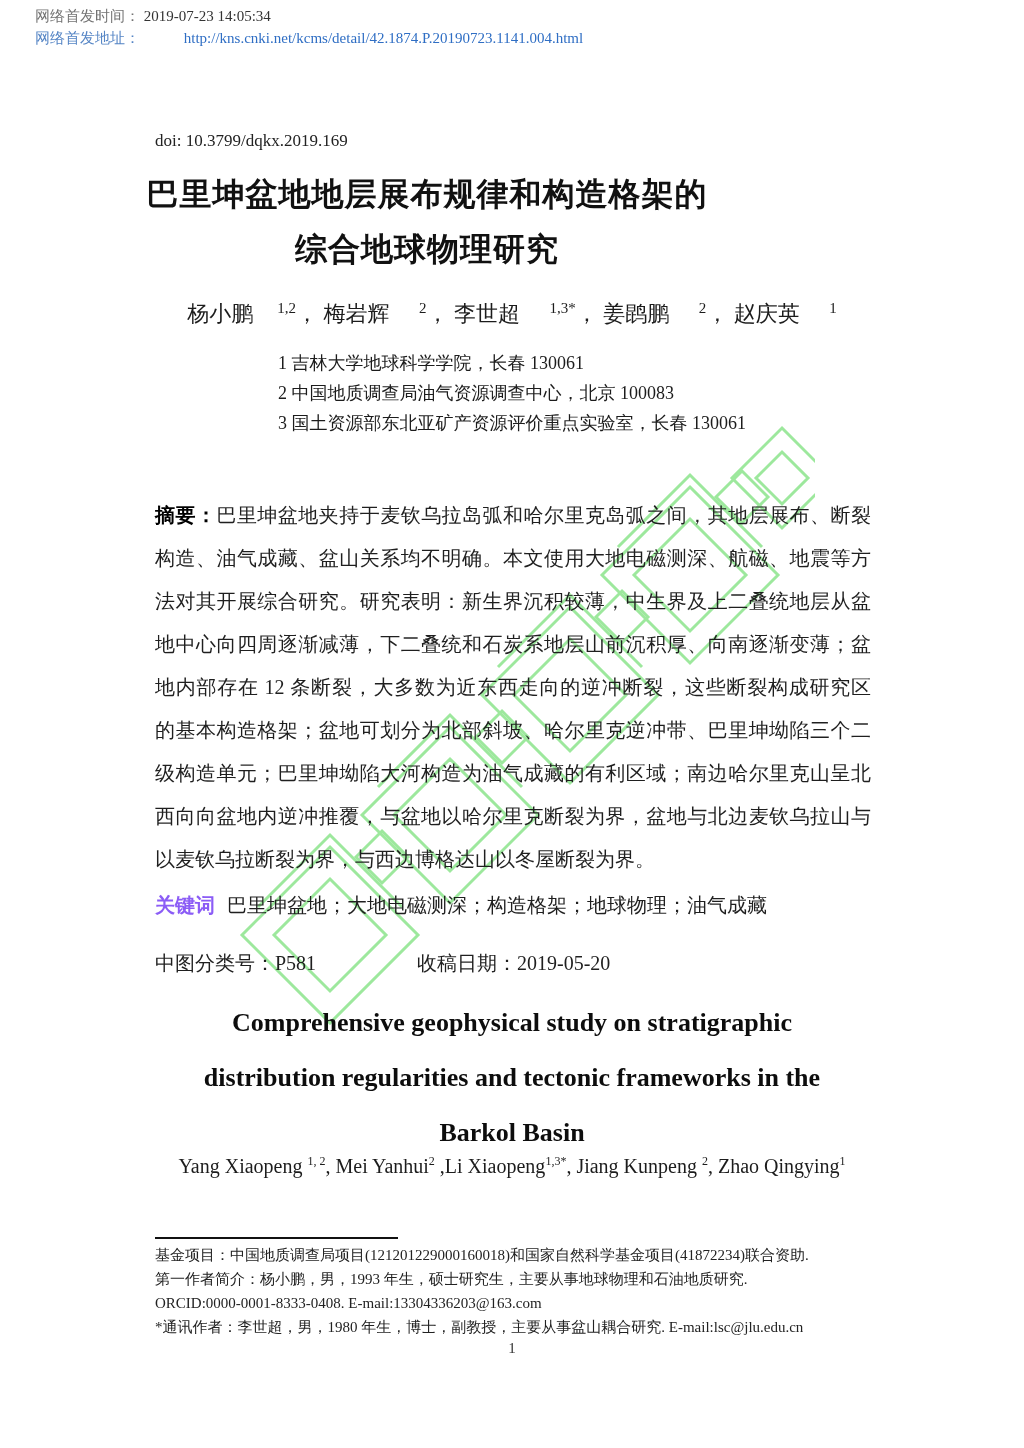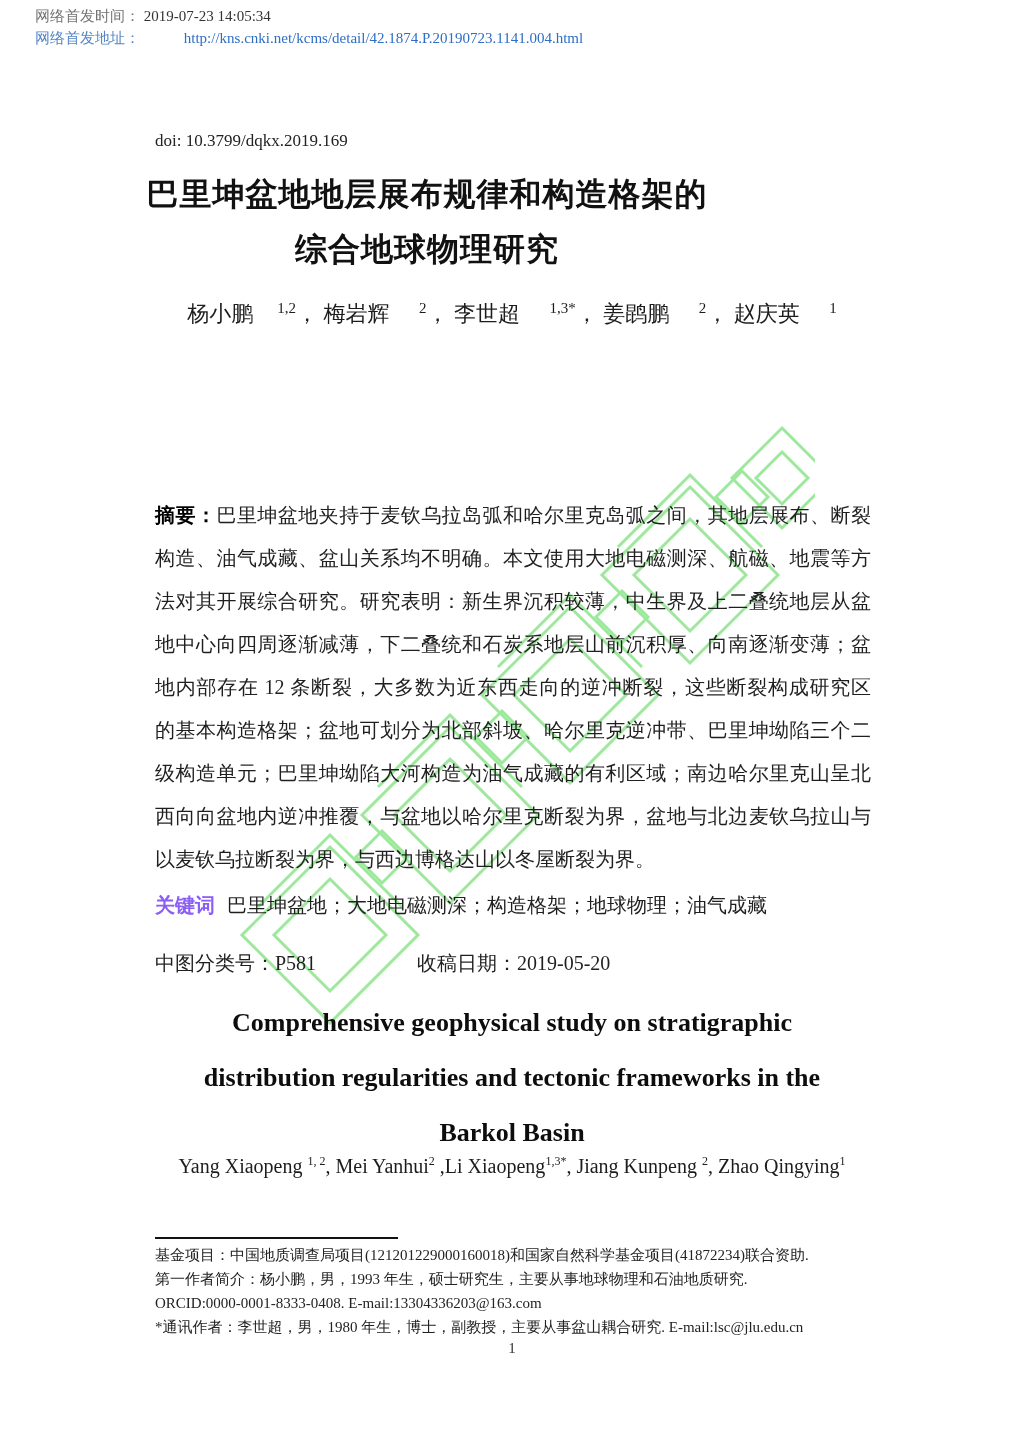--- a/index.html
+++ b/index.html
@@ -102,20 +102,27 @@
   </div>
 
   <div class="abs cn-authors">
     <span><span>杨小鹏</span><sup>1,2</sup><span>，</span></span>
     <span><span>梅岩辉 </span><sup>2</sup><span>，</span></span>
     <span><span>李世超 </span><sup>1,3*</sup><span>，</span></span>
     <span><span>姜鹍鹏 </span><sup>2</sup><span>，</span></span>
     <span><span>赵庆英 </span><sup>1</sup><span></span></span>
   </div>
 
+  <div class="abs affils">
+    <div class="inner">
+      <div>1  吉林大学地球科学学院，长春  130061</div>
+      <div>2  中国地质调查局油气资源调查中心，北京  100083</div>
+      <div>3  国土资源部东北亚矿产资源评价重点实验室，长春  130061</div>
+    </div>
+  </div>
 
   <div class="abs abstract">
     <div class="absline"><b>摘要：</b><span>巴里坤盆地夹持于麦钦乌拉岛弧和哈尔里克岛弧之间，其地层展布、断裂</span></div>
     <div class="absline">构造、油气成藏、盆山关系均不明确。本文使用大地电磁测深、航磁、地震等方</div>
     <div class="absline">法对其开展综合研究。研究表明：新生界沉积较薄，中生界及上二叠统地层从盆</div>
     <div class="absline">地中心向四周逐渐减薄，下二叠统和石炭系地层山前沉积厚、向南逐渐变薄；盆</div>
     <div class="absline">地内部存在 12 条断裂，大多数为近东西走向的逆冲断裂，这些断裂构成研究区</div>
     <div class="absline">的基本构造格架；盆地可划分为北部斜坡、哈尔里克逆冲带、巴里坤坳陷三个二</div>
     <div class="absline">级构造单元；巴里坤坳陷大河构造为油气成藏的有利区域；南边哈尔里克山呈北</div>
     <div class="absline">西向向盆地内逆冲推覆，与盆地以哈尔里克断裂为界，盆地与北边麦钦乌拉山与</div>

